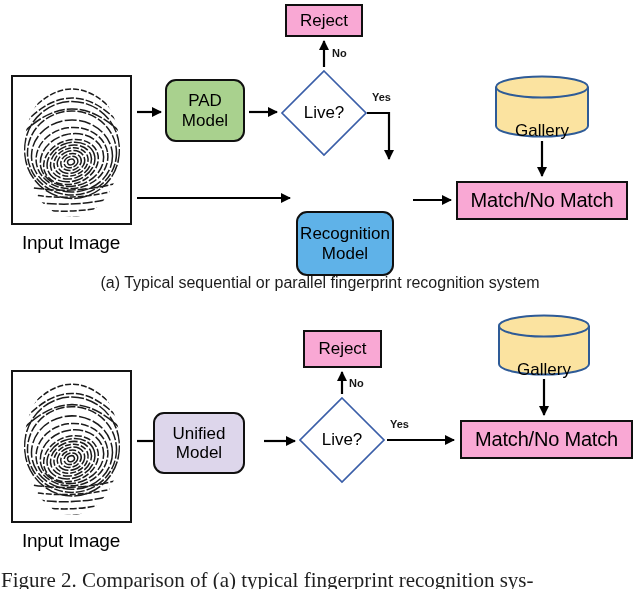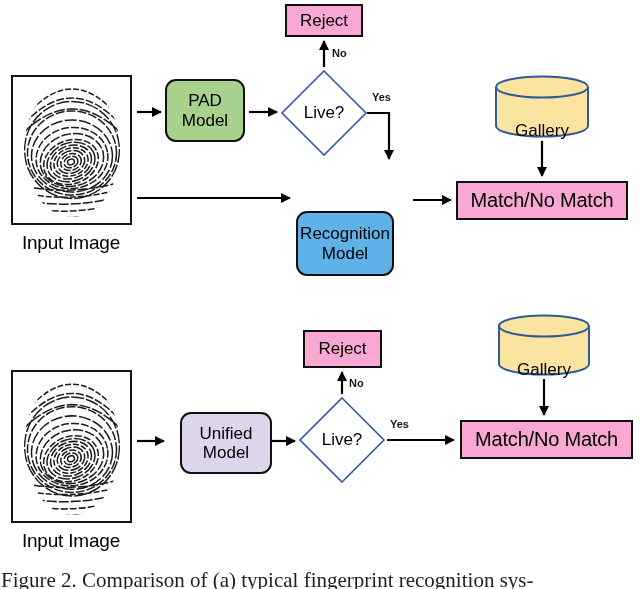--- a/index.html
+++ b/index.html
@@ -136,29 +136,30 @@
 
   <div class="node proc recog-fill" style="left:296px;top:163px;width:98px;height:65px;margin-top:48px;">
     <span>Recognition</span>
     <span>Model</span>
   </div>
 
   <div class="cyl-label" style="left:497px;top:97px;width:90px;">Gallery</div>
 
   <div class="node rect match" style="left:456px;top:181px;width:172px;height:39px;">Match/No Match</div>
 
+  <div class="caption" style="left:0;top:274px;width:640px;">(a) Typical sequential or parallel fingerprint recognition system</div>
 
   <div class="fpbox" style="left:11px;top:370px;width:121px;height:153px;">
     <svg width="117" height="149" viewBox="0 0 117 146" preserveAspectRatio="none">
         <use href="#fp-art"></use>
       </svg>
   </div>
   <div class="biglabel" style="left:1px;top:530px;width:140px;">Input Image</div>
 
-  <div class="node proc unified-fill" style="left:180px;top:412px;width:92px;height:62px;justify-content:center;">
+  <div class="node proc unified-fill" style="left:153px;top:412px;width:92px;height:62px;justify-content:center;">
     <span>Unified</span>
     <span>Model</span>
   </div>
 
   <div class="diamond-label" style="left:300px;top:398px;width:84px;height:84px;">Live?</div>
   <div class="tinylabel" style="left:349px;top:377px;">No</div>
   <div class="tinylabel" style="left:390px;top:418px;">Yes</div>
 
   <div class="node rect" style="left:303px;top:330px;width:79px;height:38px;">Reject</div>
 

